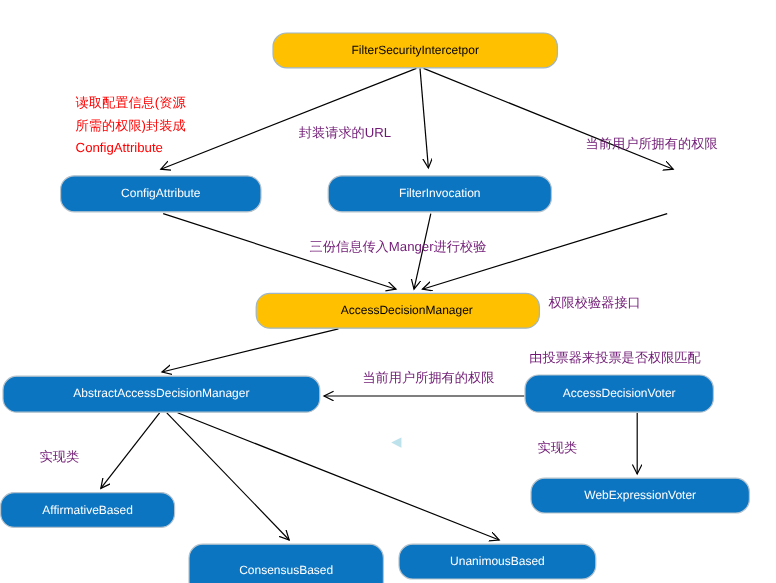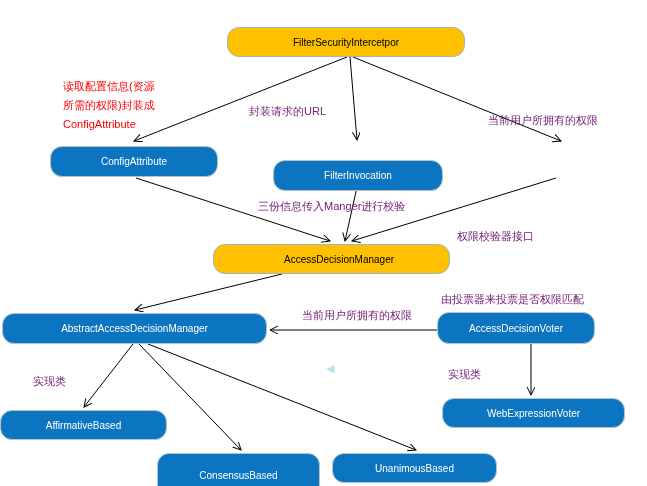--- a/index.html
+++ b/index.html
@@ -18,35 +18,35 @@
     position:absolute;font-size:11px;line-height:19px;white-space:pre-line;
   }
   .note.red{color:#FF0000;}
   .note.blk{color:#701a75;}
   .watermark{
     position:absolute;left:326px;top:362px;font-size:11px;color:#BDE2EC;
   }
   
   .n-fsi{left:227px;top:27px;width:238px;height:30px;}
   .n-config{left:50px;top:146px;width:168px;height:31px;}
-  .n-filterinv{left:273px;top:160px;width:170px;height:31px;}
+  .n-filterinv{left:273px;top:146px;width:187px;height:31px;}
   .n-auth{left:475px;top:146px;width:165px;height:31px;}
   .n-adm{left:213px;top:244px;width:237px;height:30px;padding-left:15px;}
   .n-absadm{left:2px;top:313px;width:265px;height:31px;}
   .n-adv{left:437px;top:312px;width:158px;height:32px;}
-  .n-affirm{left:0px;top:410px;width:167px;height:30px;}
+  .n-affirm{left:0px;top:410px;width:146px;height:30px;}
   .n-webexp{left:442px;top:398px;width:183px;height:30px;}
   .n-consensus{left:157px;top:453px;width:163px;height:44px;}
   .n-unanimous{left:332px;top:453px;width:165px;height:30px;}
   
   .a-readconfig{left:63px;top:77px;}
   .a-wrapurl{left:249px;top:102px;}
   .a-currentuser{left:488px;top:95px;margin-top:16px;}
   .a-threeinfo{left:258px;top:197px;}
-  .a-checker{left:457px;top:228px;font-family:Liberation Mono, monospace;}
+  .a-checker{left:457px;top:244px;}
   .a-votervote{left:441px;top:290px;}
   .a-multivoter{left:302px;top:306px;}
   .a-implleft{left:33px;top:372px;}
   .a-implright{left:448px;top:365px;}
 </style>
 </head>
 <body>
 
 <div class="canvas">
 

